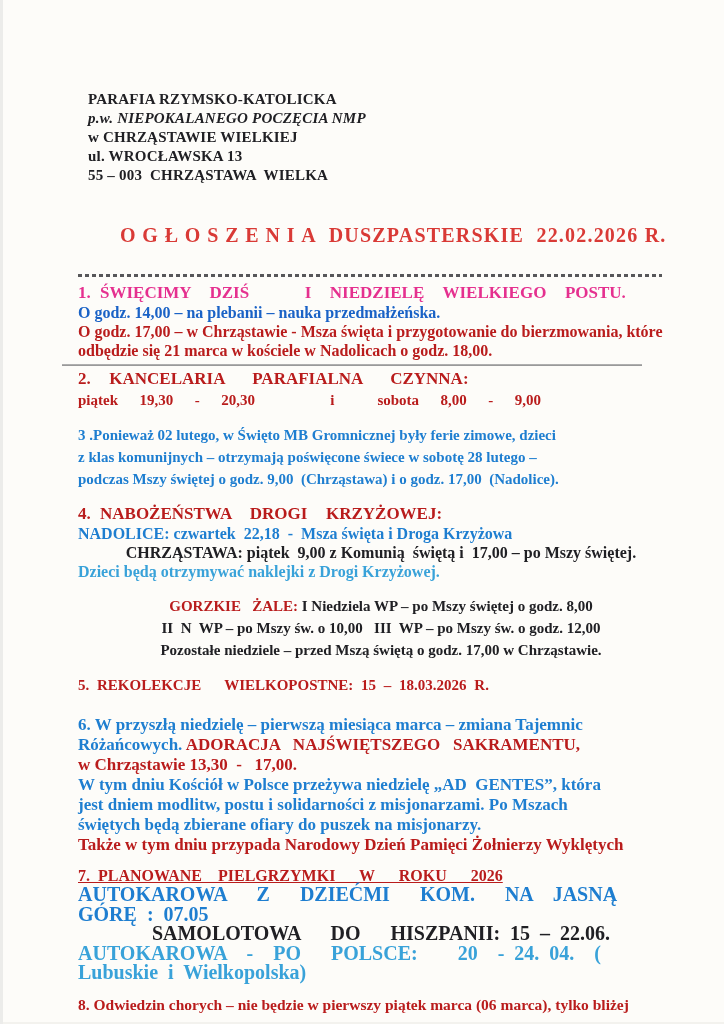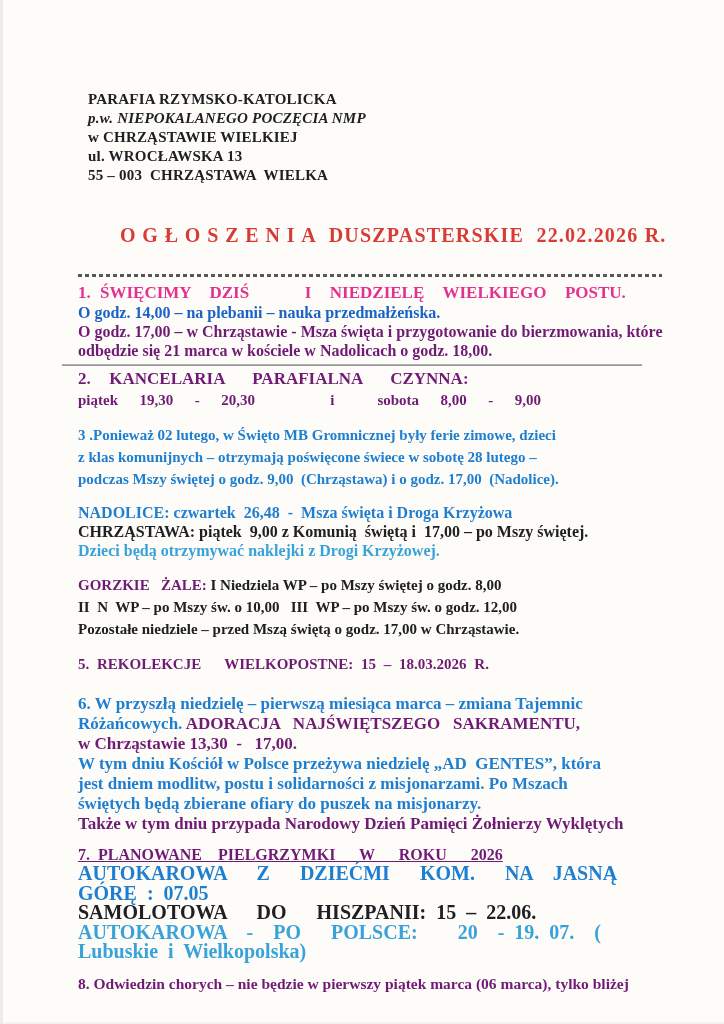--- a/index.html
+++ b/index.html
@@ -25,26 +25,26 @@
   .title .rest{letter-spacing:.06em;}
   .dashed{
     margin-top:3px;height:3px;width:584px;
     background:repeating-linear-gradient(90deg,#57575a 0 4px,transparent 4px 7px);
   }
   .solid{
     margin:4px 0 2px -16px;height:2px;width:580px;
     background:linear-gradient(#b9b9b9,#8f8f90);
   }
   
-  .red{color:#701a75;}
+  .red{color:#b91c1c;}
   .magenta{color:#e5308f;}
   .blue-deep{color:#1a62c6;}
   .blue{color:#1e7ed0;}
   .cyan{color:#39a2d9;}
-  .black{color:#202024;}
+  .black{color:#202024;text-align:center;}
   
   .h-sec{font-size:17px;line-height:21px;word-spacing:5px;}
   .body16{font-size:16px;line-height:19px;}
   .body17{font-size:15px;line-height:22px;}
   .s1h{margin-top:5px;}
   .s2{margin-top:2px;}
   .s2 .times{word-spacing:7px;}
   .s3{margin-top:13px;}
   .s4{margin-top:13px;}
   .gorzkie{margin-top:14px;}
@@ -87,21 +87,22 @@
     <div class="ln body17 red times">piątek  19,30  -  20,30       i    sobota  8,00  -  9,00</div>
   </div>
 
   <div class="s3 body17 blue">
     <div class="ln">3 .Ponieważ 02 lutego, w Święto MB Gromnicznej były ferie zimowe, dzieci</div>
     <div class="ln">z klas komunijnych – otrzymają poświęcone świece w sobotę 28 lutego –</div>
     <div class="ln">podczas Mszy świętej o godz. 9,00  (Chrząstawa) i o godz. 17,00  (Nadolice).</div>
   </div>
 
   <div class="s4">
-    <div class="ln body16 blue">NADOLICE: czwartek  26,48  -  Msza święta i Droga Krzyżowa</div>
+    <div class="ln h-sec red">4. NABOŻEŃSTWA  DROGI  KRZYŻOWEJ:</div>
+    <div class="ln body16 blue">NADOLICE: czwartek  22,18  -  Msza święta i Droga Krzyżowa</div>
     <div class="ln body16 black">CHRZĄSTAWA: piątek  9,00 z Komunią  świętą i  17,00 – po Mszy świętej.</div>
     <div class="ln body16 cyan">Dzieci będą otrzymywać naklejki z Drogi Krzyżowej.</div>
   </div>
 
   <div class="gorzkie body17 black">
     <div class="ln"><span class="red">GORZKIE   ŻALE:</span><span> I Niedziela WP – po Mszy świętej o godz. 8,00</span></div>
     <div class="ln">II  N  WP – po Mszy św. o 10,00   III  WP – po Mszy św. o godz. 12,00</div>
     <div class="ln">Pozostałe niedziele – przed Mszą świętą o godz. 17,00 w Chrząstawie.</div>
   </div>
 
@@ -114,20 +115,20 @@
     <div class="ln blue">W tym dniu Kościół w Polsce przeżywa niedzielę „AD  GENTES”, która</div>
     <div class="ln blue">jest dniem modlitw, postu i solidarności z misjonarzami. Po Mszach</div>
     <div class="ln blue">świętych będą zbierane ofiary do puszek na misjonarzy.</div>
     <div class="ln red">Także w tym dniu przypada Narodowy Dzień Pamięci Żołnierzy Wyklętych</div>
   </div>
 
   <div class="s7">
     <div class="ln red u" style="font-size:16px;line-height:19px;word-spacing:4px;">7. PLANOWANE  PIELGRZYMKI   W   ROKU   2026</div>
     <div class="ln blue">AUTOKAROWA   Z   DZIEĆMI   KOM.   NA  JASNĄ   GÓRĘ : 07.05</div>
     <div class="ln black">SAMOLOTOWA   DO   HISZPANII: 15 – 22.06.</div>
-    <div class="ln cyan">AUTOKAROWA  -  PO   POLSCE:    20  - 19. 07.  ( Lubuskie i Wielkopolska)</div>
+    <div class="ln cyan">AUTOKAROWA  -  PO   POLSCE:    20  - 24. 04.  ( Lubuskie i Wielkopolska)</div>
   </div>
 
   <div class="s8 red">
     <div class="ln">8. Odwiedzin chorych – nie będzie w pierwszy piątek marca (06 marca), tylko bliżej</div>
   </div>
 
 </div>
 
 </body></html>

